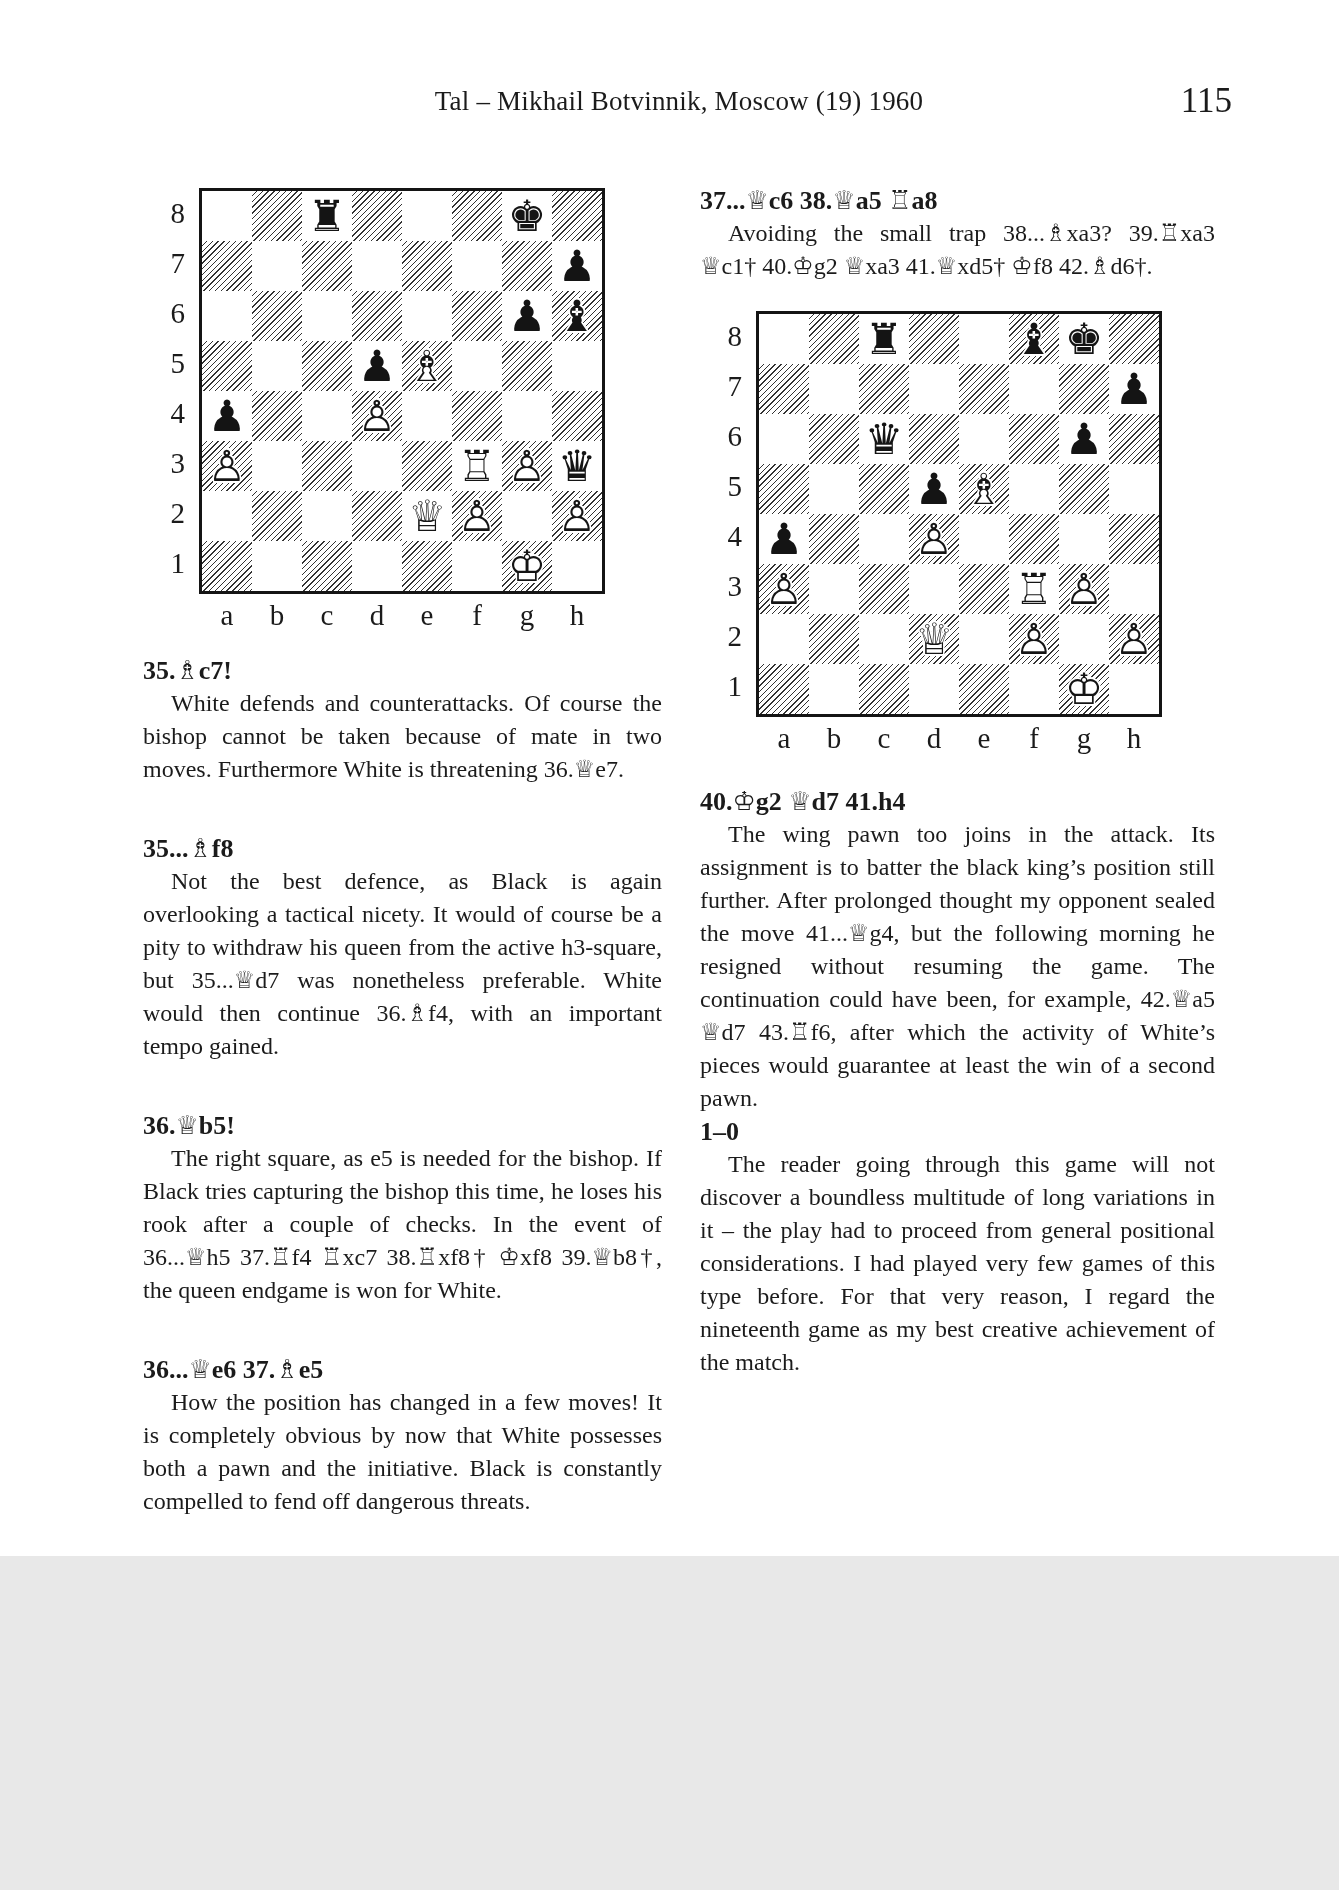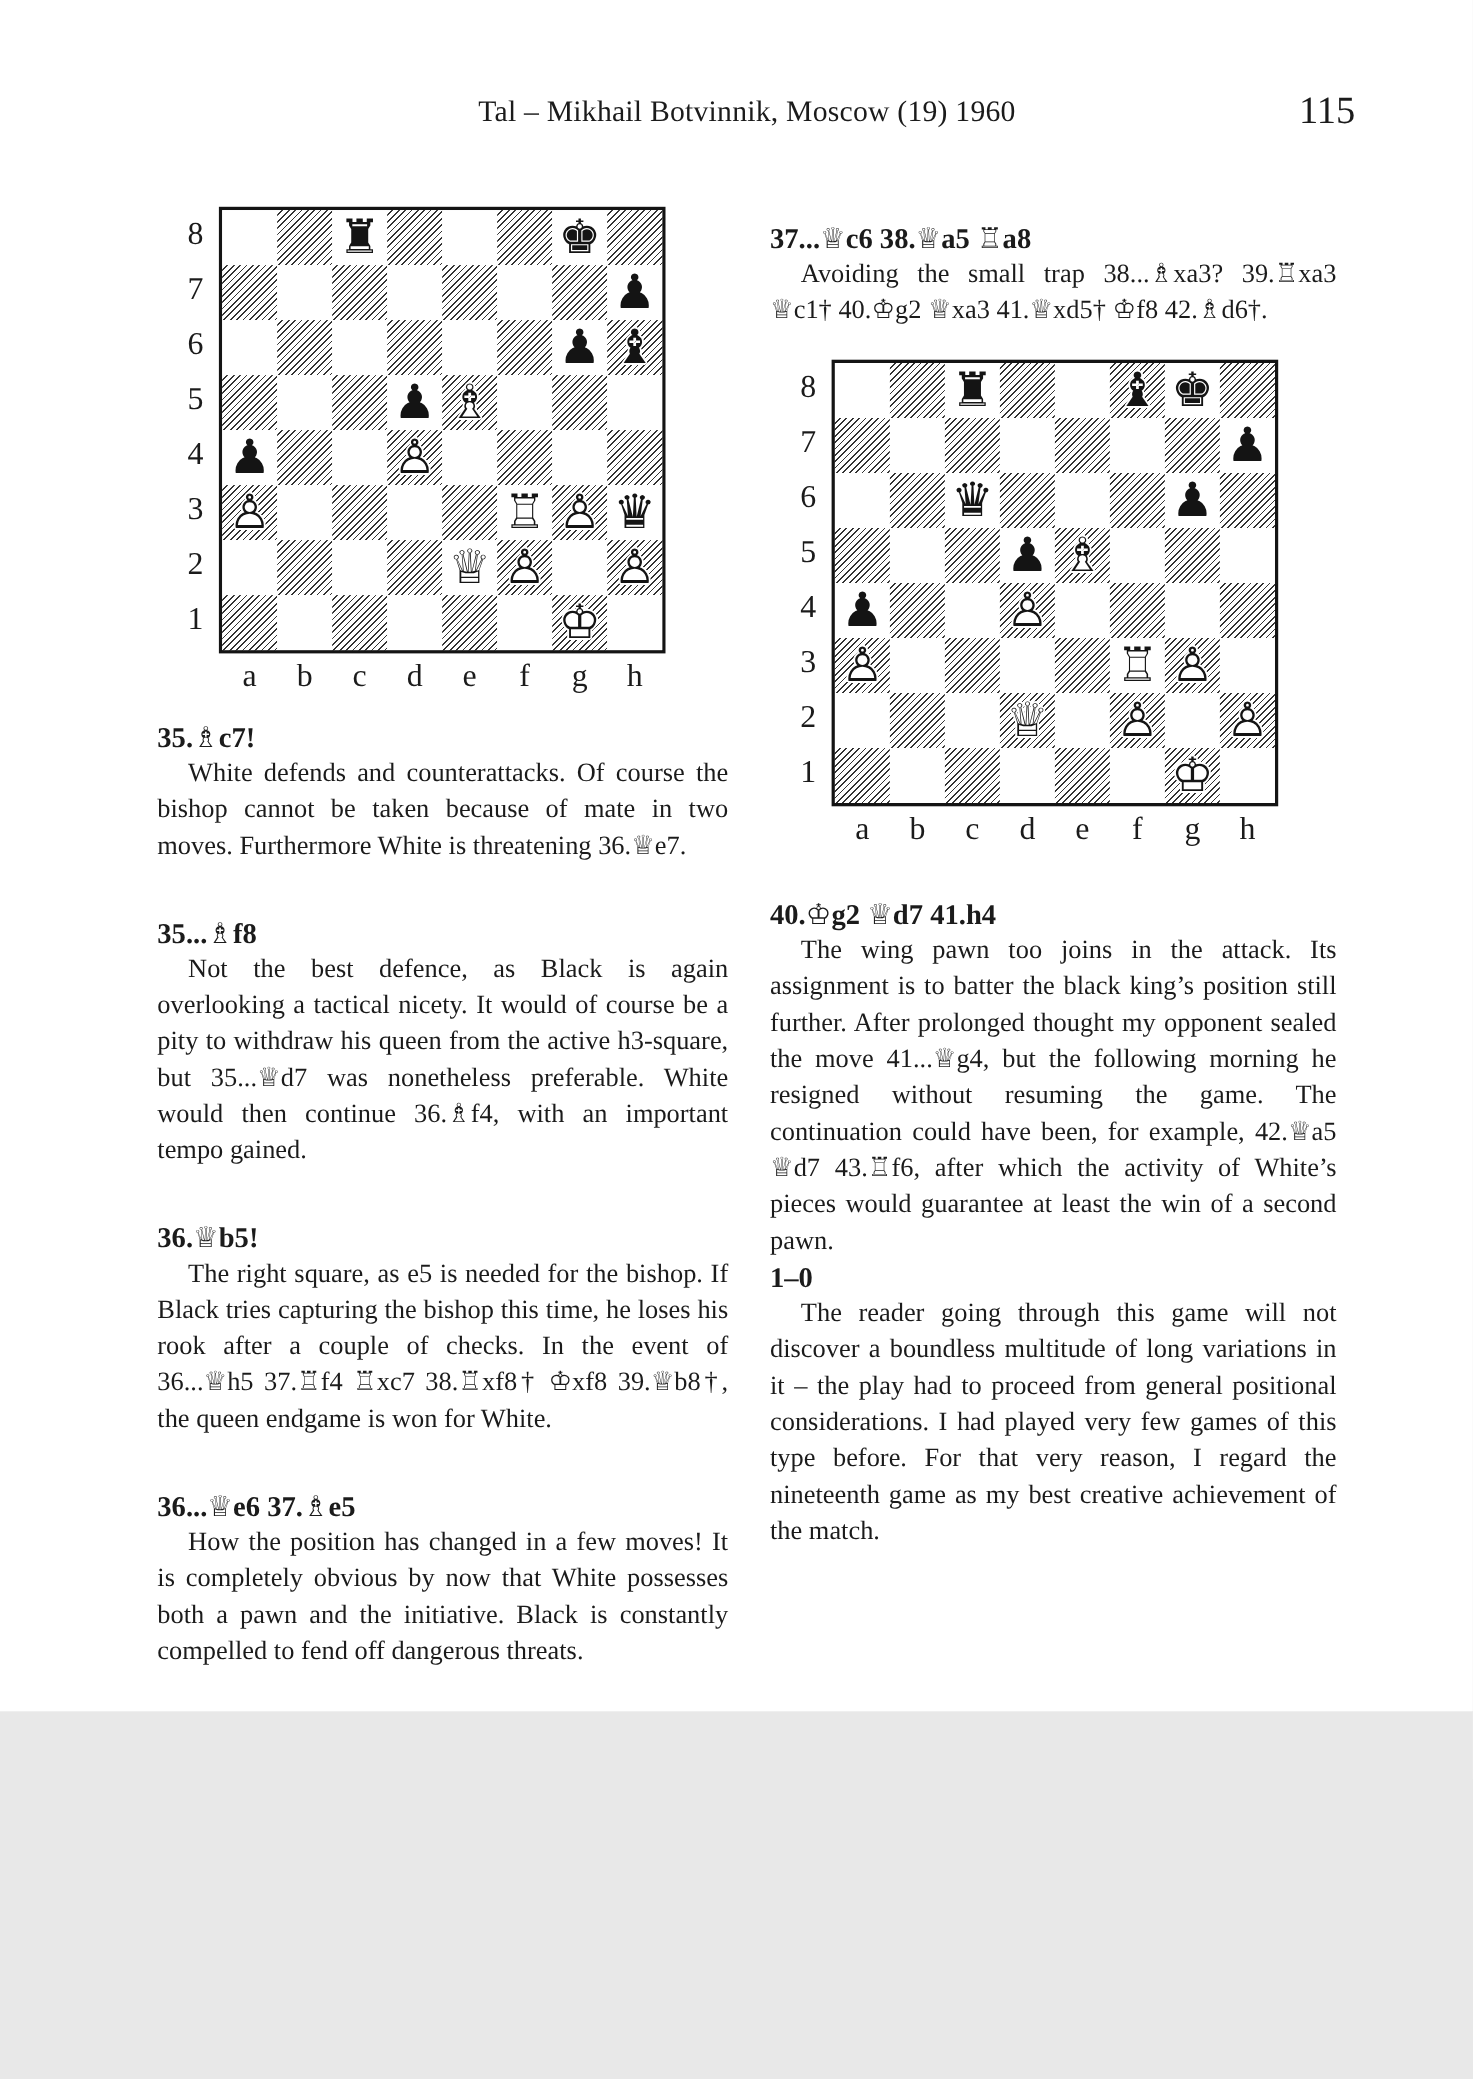--- a/index.html
+++ b/index.html
@@ -17,34 +17,34 @@
     text-align:center; font-size:27px; line-height:34px;
     letter-spacing:0.2px;
   }
   .page-number {
     position:absolute; top:84px; right:107px;
     font-size:35px; line-height:34px;
   }
   
   .column { position:absolute; width:519px; }
   .column.left  { left:143px; top:188px; }
-  .column.right { left:700px; top:200px; width:515px; }
+  .column.right { left:700px; top:184px; width:515px; }
   .column p {
     margin:0; font-size:24px; line-height:33px;
     text-align:justify; text-indent:28px;
     hyphens:none;
   }
   .column h3 {
     margin:46px 0 0 0; font-size:26px; line-height:33px;
     font-weight:bold; text-align:left;
   }
   .column.left h3.first { margin-top:18px; }
   .column.right h3.first { margin-top:0; }
   .column.right h3.pre-diagram { margin-top:46px; }
-  .column.right h3.post-diagram { margin-top:40px; }
+  .column.right h3.post-diagram { margin-top:26px; }
   .column.right h3.result { margin-top:0; }
   
   figure.diagram { margin:0; }
   .column.right figure.diagram { margin-top:28px; }
   .diag-main { display:flex; }
   .rank-labels { width:56px; }
   .rank-labels .rl {
     height:50px; display:flex; align-items:center; justify-content:flex-end;
     padding-right:14px; box-sizing:border-box;
     font-size:29px;

